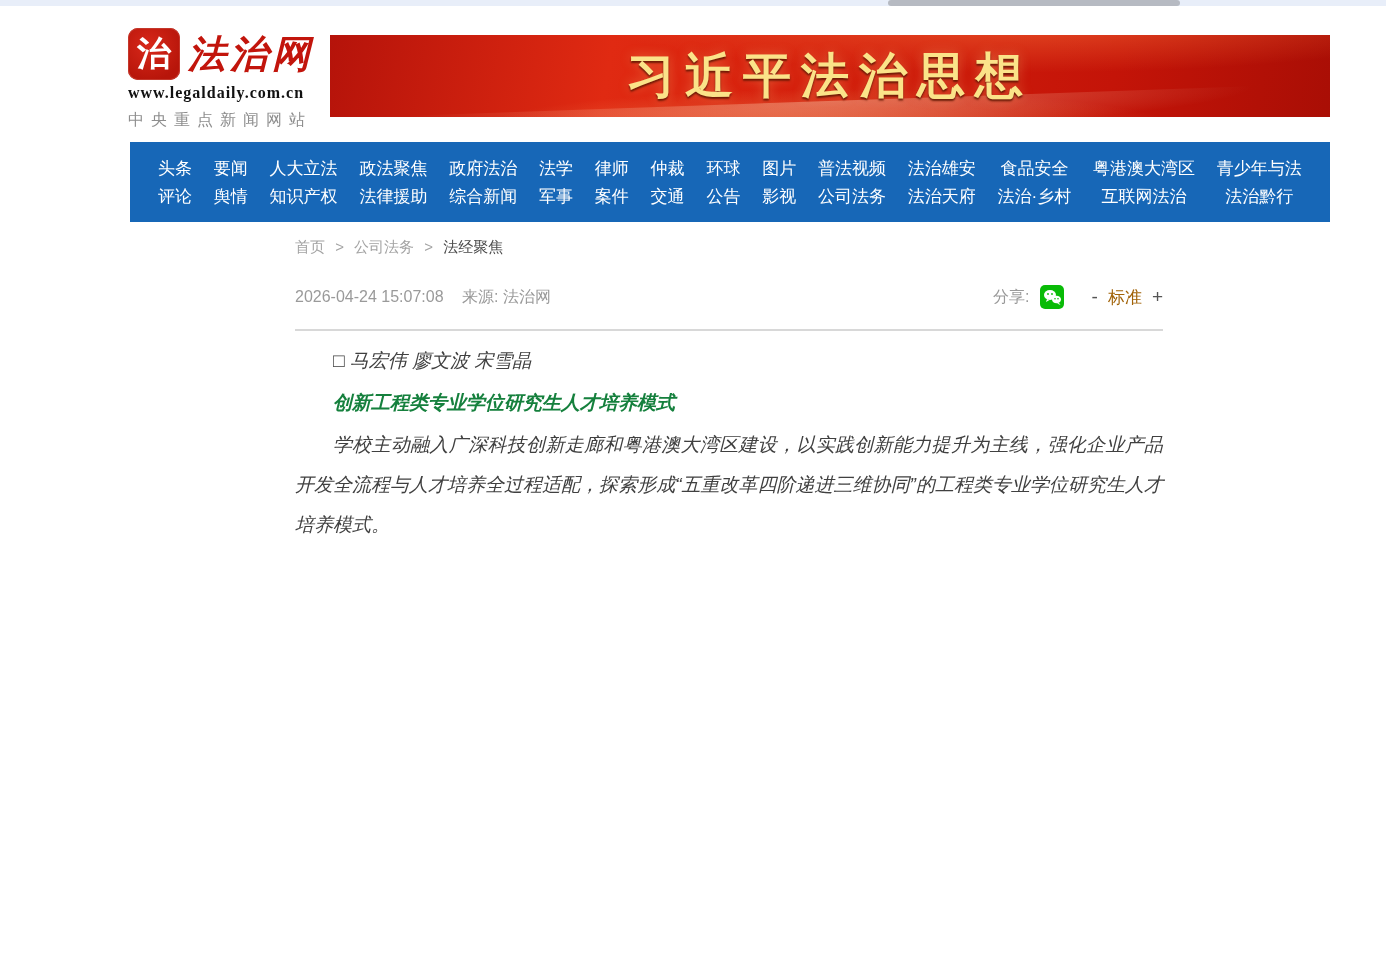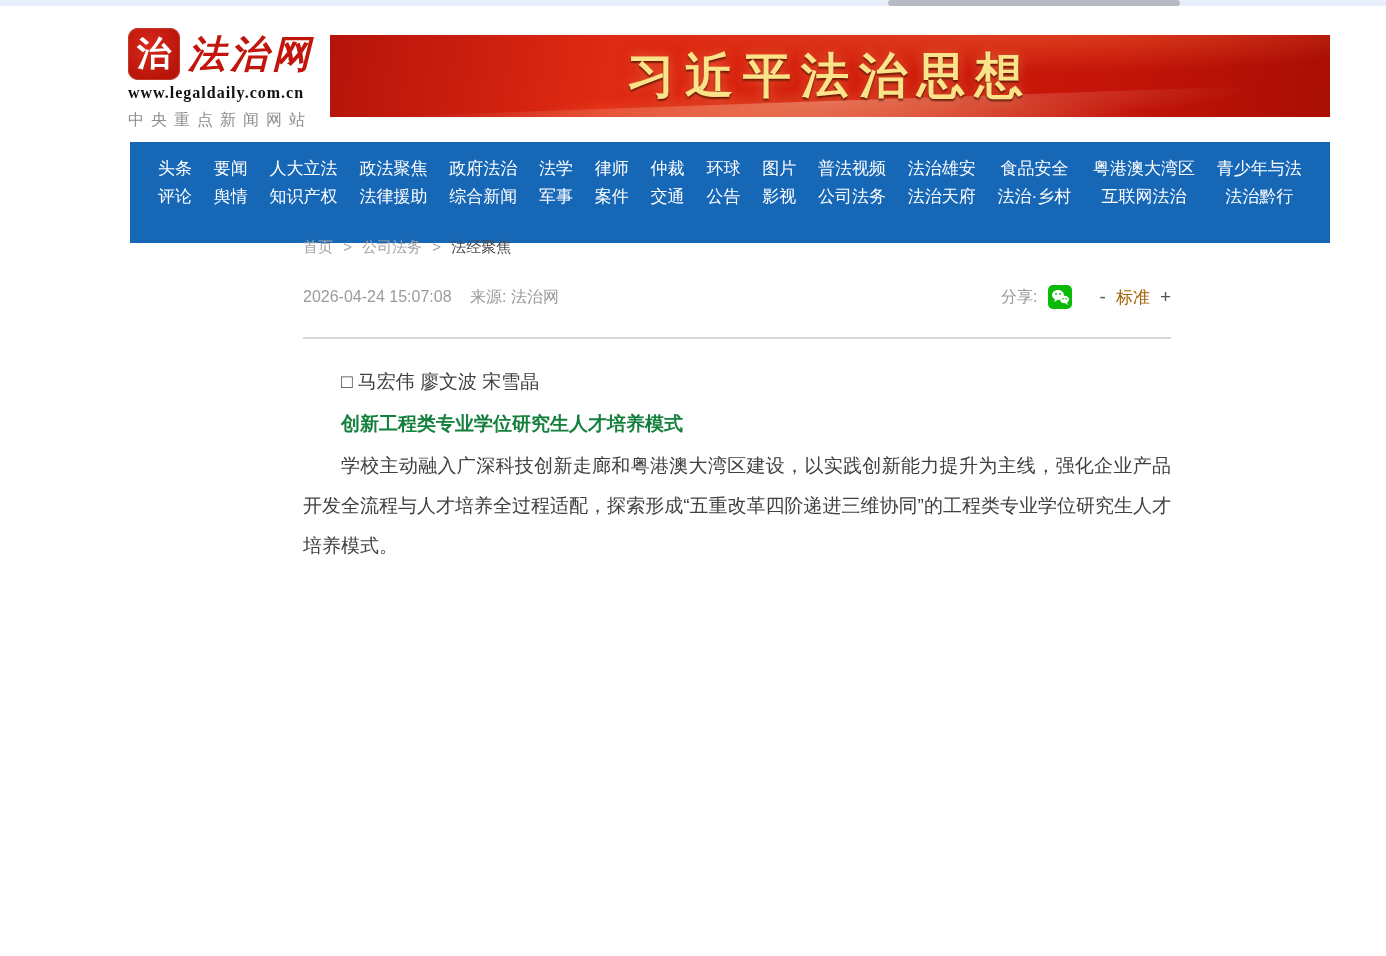--- a/index.html
+++ b/index.html
@@ -69,63 +69,63 @@
   .banner-text {
     font-family: "Liberation Serif", "DejaVu Serif", serif;
     font-weight: bold; font-size: 48px; letter-spacing: 10px;
     color: #fbe389;
     text-shadow: 0 2px 2px rgba(90,20,0,0.85), 0 0 12px rgba(255,220,140,0.35);
     position: relative; z-index: 2;
   }
   
   .nav {
     position: absolute; left: 130px; top: 142px;
-    width: 1200px; height: 101px;
+    width: 1200px; height: 80px;
     background: #1767b7;
     display: flex; justify-content: space-between;
     padding: 13px 28px 0 28px;
   }
   .nav-col { display: flex; flex-direction: column; align-items: center; }
   .nav-link {
     color: #fff; font-size: 17px; line-height: 28px;
     white-space: nowrap; cursor: pointer; text-decoration: none;
   }
   
   .content {
-    position: absolute; left: 303px; top: 238px; width: 868px;
+    position: absolute; left: 295px; top: 238px; width: 868px;
   }
   .breadcrumb { font-size: 15px; color: #a3a3a3; }
   .breadcrumb .crumb { color: #a3a3a3; cursor: pointer; }
   .breadcrumb .sep { margin: 0 6px; color: #a3a3a3; }
   .breadcrumb .current { color: #4a4a4a; }
   .article-title {
     margin-top: 30px;
     text-align: center;
     font-size: 29px; font-weight: bold; color: #2e2e2e;
     letter-spacing: 1px;
   }
   .meta-row {
     margin-top: 28px;
     display: flex; justify-content: space-between; align-items: center;
-    padding-bottom: 28px;
+    padding-bottom: 20px;
     border-bottom: 2px solid #d8d8d8;
   }
   .meta-left { color: #9a9a9a; font-size: 16px; }
   .meta-left .src { margin-left: 14px; }
   .meta-right { display: flex; align-items: center; color: #9a9a9a; font-size: 16px; }
   .wechat {
     width: 24px; height: 24px; margin-left: 10px; cursor: pointer;
     display: inline-block;
   }
   .font-ctl { color: #555; font-size: 19px; }
   .btn-minus { margin-left: 28px; cursor: pointer; }
   .btn-plus  { margin-left: 10px; cursor: pointer; }
   .std-label { margin-left: 10px; font-size: 17px; color: #a16207; }
   
-  .article-body { padding-top: 23px; color: #404040; }
+  .article-body { padding-top: 10px; color: #404040; font-style: italic; }
   .article-body p {
     font-size: 19px; line-height: 40px;
     text-indent: 2em; text-align: justify;
     margin-bottom: 2px;
   }
   .article-body p.subhead { font-weight: bold; color: #15803d; }
 </style>
 </head>
 <body>
 

